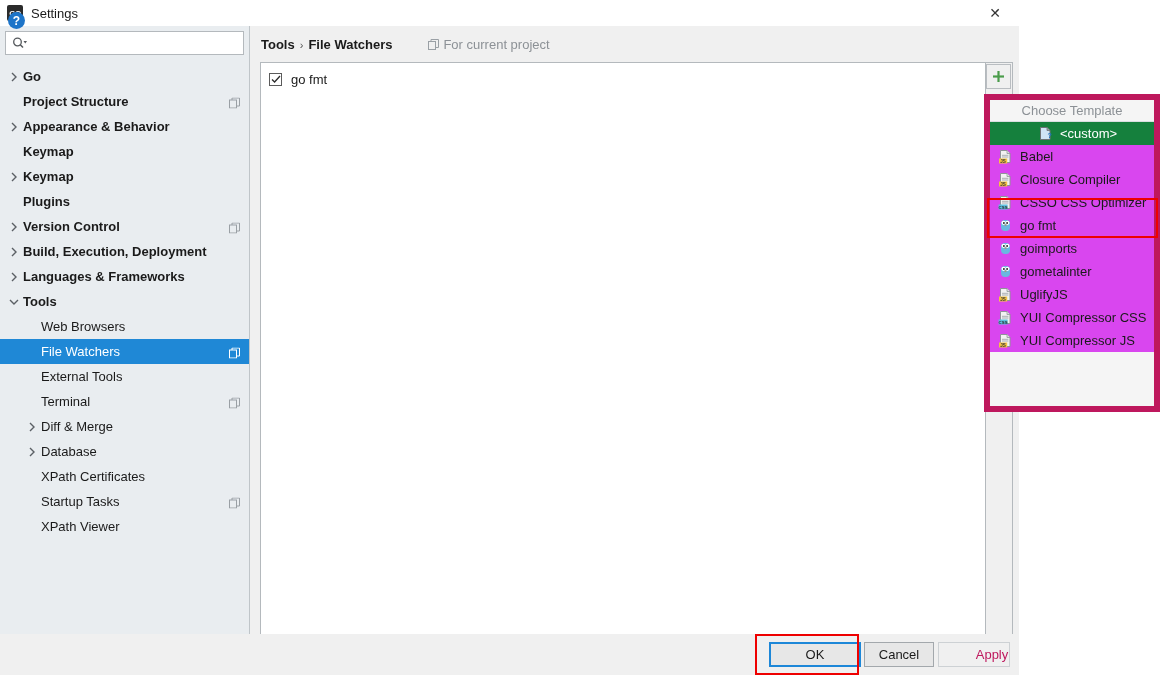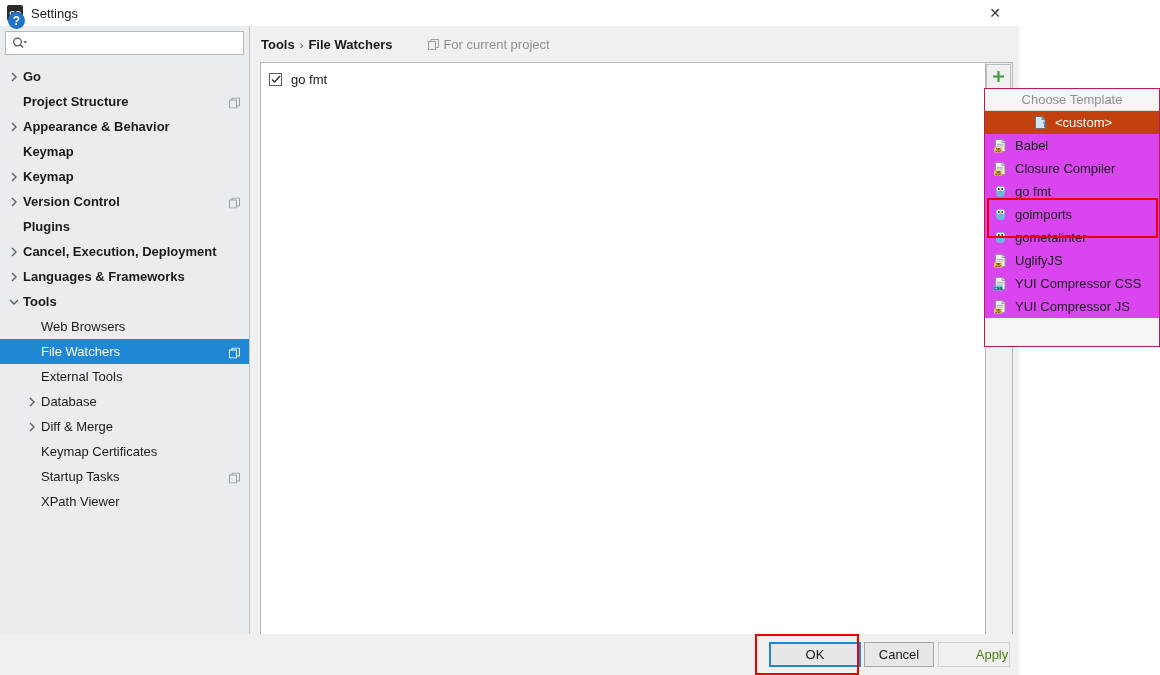--- a/index.html
+++ b/index.html
@@ -121,37 +121,37 @@
   
   #plus-btn {
     position: absolute; left: 986px; top: 64px; width: 25px; height: 25px;
     background: #f0f0f0; border: 1px solid #b9bdc1;
     display: flex; align-items: center; justify-content: center;
     cursor: pointer; z-index: 12;
   }
 
   
   #popup {
-    position: absolute; left: 984px; top: 88px; width: 176px; height: 259px;
+    position: absolute; left: 984px; top: 94px; width: 176px; height: 318px;
     background: #f5f5f5;
-    border: 1px solid #be185d;
+    border: 6px solid #be185d;
     z-index: 20;
     font-size: 13px;
   }
   #popup-header {
     height: 22px; display:flex; align-items:center; justify-content:center;
     color: #8c9196; background: #f5f5f5;
     border-bottom: 1px solid #dadde0;
   }
   .popup-item {
     height: 23px; display: flex; align-items: center; gap: 7px;
     padding-left: 8px; cursor: pointer; color: #1a1a1a;
     background: #d946ef;
   }
-  .popup-item.sel { background: #c2410c; color: #ffffff; padding-left: 48px; }
+  .popup-item.sel { background: #15803d; color: #ffffff; padding-left: 48px; }
   .popup-item .pi-label { white-space: nowrap; }
   .pic { width: 15px; height: 15px; flex: 0 0 15px; position: relative; }
 
   
   #bottombar {
     position: absolute; left: 0; top: 634px; width: 1019px; height: 41px;
     background: #f0f0f0;
   }
   #help-btn {
     position: absolute; left: 8px; top: 12px; width: 17px; height: 17px;
@@ -162,21 +162,21 @@
   }
   .dlg-btn {
     position: absolute; top: 642px; height: 25px;
     background: #e7e7e7; border: 1px solid #a3a8ac;
     font-size: 13px; font-family: "Liberation Sans", sans-serif;
     color: #1a1a1a; cursor: pointer;
     display: flex; align-items: center; justify-content: center;
   }
   #ok-btn { left: 769px; width: 92px; border: 2px solid #1d87d8; background:#e7e7e7; }
   #cancel-btn { left: 864px; width: 70px; text-align: right; }
-  #apply-btn { left: 938px; width: 72px; color: #4d7c0f; background:#f0f0f0; border-color:#cdd1d4; cursor: default; padding-left: 36px; }
+  #apply-btn { left: 938px; width: 72px; color: #be185d; background:#f0f0f0; border-color:#cdd1d4; cursor: default; padding-left: 36px; }
 
   
   .annot {
     position: absolute; border: 2px solid #ee0000; z-index: 40;
     pointer-events: none;
   }
   #annot-template { left: 987px; top: 198px; width: 171px; height: 40px; }
   #annot-ok { left: 755px; top: 634px; width: 104px; height: 41px; }
 </style>
 </head>
@@ -236,42 +236,42 @@
           </div>
           <div class="tree-row lvl0 bold">
             <span class="arrow">
               <svg width="8" height="10" viewBox="0 0 8 10">
                 <path d="M2 1 L6 5 L2 9" fill="none" stroke="currentColor" stroke-width="1.4"></path>
               </svg>
             </span>
             <span class="label">Keymap</span>
           </div>
           <div class="tree-row lvl0 bold">
+            <span class="arrow"></span>
+            <span class="label">Plugins</span>
+          </div>
+          <div class="tree-row lvl0 bold">
             <span class="arrow">
               <svg width="8" height="10" viewBox="0 0 8 10">
                 <path d="M2 1 L6 5 L2 9" fill="none" stroke="currentColor" stroke-width="1.4"></path>
               </svg>
             </span>
             <span class="label">Version Control</span>
             <span class="copy-badge"><svg width="11" height="11" viewBox="0 0 11 11">
                 <rect x="0.5" y="2.5" width="7" height="8" fill="none" stroke="#9aa0a5" stroke-width="1"></rect>
                 <path d="M3 2.5 V0.5 H10.5 V8.5 H7.5" fill="none" stroke="#9aa0a5" stroke-width="1"></path>
               </svg></span>
           </div>
           <div class="tree-row lvl0 bold">
-            <span class="arrow"></span>
-            <span class="label">Plugins</span>
-          </div>
-          <div class="tree-row lvl0 bold">
-            <span class="arrow">
-              <svg width="8" height="10" viewBox="0 0 8 10">
-                <path d="M2 1 L6 5 L2 9" fill="none" stroke="currentColor" stroke-width="1.4"></path>
-              </svg>
-            </span>
-            <span class="label">Cancel, Execution, Deployment</span>
+            <span class="arrow">
+              <svg width="8" height="10" viewBox="0 0 8 10">
+                <path d="M2 1 L6 5 L2 9" fill="none" stroke="currentColor" stroke-width="1.4"></path>
+              </svg>
+            </span>
+            <span class="label">Build, Execution, Deployment</span>
           </div>
           <div class="tree-row lvl0 bold">
             <span class="arrow">
               <svg width="8" height="10" viewBox="0 0 8 10">
                 <path d="M2 1 L6 5 L2 9" fill="none" stroke="currentColor" stroke-width="1.4"></path>
               </svg>
             </span>
             <span class="label">Languages &amp; Frameworks</span>
           </div>
           <div class="tree-row lvl0 bold">
@@ -292,38 +292,46 @@
             <span class="copy-badge"><svg width="11" height="11" viewBox="0 0 11 11">
                 <rect x="0.5" y="2.5" width="7" height="8" fill="none" stroke="#ffffff" stroke-width="1"></rect>
                 <path d="M3 2.5 V0.5 H10.5 V8.5 H7.5" fill="none" stroke="#ffffff" stroke-width="1"></path>
               </svg></span>
           </div>
           <div class="tree-row lvl1">
             <span class="arrow"></span>
             <span class="label">External Tools</span>
           </div>
           <div class="tree-row lvl1">
+            <span class="arrow"></span>
+            <span class="label">Terminal</span>
+            <span class="copy-badge"><svg width="11" height="11" viewBox="0 0 11 11">
+                <rect x="0.5" y="2.5" width="7" height="8" fill="none" stroke="#9aa0a5" stroke-width="1"></rect>
+                <path d="M3 2.5 V0.5 H10.5 V8.5 H7.5" fill="none" stroke="#9aa0a5" stroke-width="1"></path>
+              </svg></span>
+          </div>
+          <div class="tree-row lvl1">
+            <span class="arrow">
+              <svg width="8" height="10" viewBox="0 0 8 10">
+                <path d="M2 1 L6 5 L2 9" fill="none" stroke="currentColor" stroke-width="1.4"></path>
+              </svg>
+            </span>
+            <span class="label">Diff &amp; Merge</span>
+          </div>
+          <div class="tree-row lvl1">
             <span class="arrow">
               <svg width="8" height="10" viewBox="0 0 8 10">
                 <path d="M2 1 L6 5 L2 9" fill="none" stroke="currentColor" stroke-width="1.4"></path>
               </svg>
             </span>
             <span class="label">Database</span>
           </div>
           <div class="tree-row lvl1">
-            <span class="arrow">
-              <svg width="8" height="10" viewBox="0 0 8 10">
-                <path d="M2 1 L6 5 L2 9" fill="none" stroke="currentColor" stroke-width="1.4"></path>
-              </svg>
-            </span>
-            <span class="label">Diff &amp; Merge</span>
-          </div>
-          <div class="tree-row lvl1">
-            <span class="arrow"></span>
-            <span class="label">Keymap Certificates</span>
+            <span class="arrow"></span>
+            <span class="label">XPath Certificates</span>
           </div>
           <div class="tree-row lvl1">
             <span class="arrow"></span>
             <span class="label">Startup Tasks</span>
             <span class="copy-badge"><svg width="11" height="11" viewBox="0 0 11 11">
                 <rect x="0.5" y="2.5" width="7" height="8" fill="none" stroke="#9aa0a5" stroke-width="1"></rect>
                 <path d="M3 2.5 V0.5 H10.5 V8.5 H7.5" fill="none" stroke="#9aa0a5" stroke-width="1"></path>
               </svg></span>
           </div>
           <div class="tree-row lvl1">
@@ -404,20 +412,31 @@
               <path d="M9 1.5 V4.5 H12" fill="#dcdfe2" stroke="#8f9498" stroke-width="0.8"></path>
               <line x1="4" y1="6.3" x2="10.4" y2="6.3" stroke="#9aa0a5" stroke-width="0.8"></line>
               <line x1="4" y1="8" x2="10.4" y2="8" stroke="#9aa0a5" stroke-width="0.8"></line>
               <rect x="1" y="9.5" width="8.2" height="5" fill="#f5c342"></rect>
               <text x="5.1" y="13.6" font-size="4.6" font-family="Liberation Sans, sans-serif" font-weight="bold" fill="#3a3a3a" text-anchor="middle">JS</text>
             </svg></span>
           <span class="pi-label">Closure Compiler</span>
         </div>
         <div class="popup-item">
           <span class="pic"><svg width="15" height="15" viewBox="0 0 15 15">
+              <path d="M2.5 1.5 H9 L12 4.5 V13.5 H2.5 Z" fill="#f2f2f2" stroke="#8f9498" stroke-width="1"></path>
+              <path d="M9 1.5 V4.5 H12" fill="#dcdfe2" stroke="#8f9498" stroke-width="0.8"></path>
+              <line x1="4" y1="6.3" x2="10.4" y2="6.3" stroke="#9aa0a5" stroke-width="0.8"></line>
+              <line x1="4" y1="8" x2="10.4" y2="8" stroke="#9aa0a5" stroke-width="0.8"></line>
+              <rect x="0.6" y="9.5" width="9" height="5" fill="#5bc0de"></rect>
+              <text x="5.1" y="13.6" font-size="4.4" font-family="Liberation Sans, sans-serif" font-weight="bold" fill="#2b2b2b" text-anchor="middle">CSS</text>
+            </svg></span>
+          <span class="pi-label">CSSO CSS Optimizer</span>
+        </div>
+        <div class="popup-item">
+          <span class="pic"><svg width="15" height="15" viewBox="0 0 15 15">
               <rect x="3" y="2" width="9" height="11" rx="4" fill="#6ab8e0"></rect>
               <circle cx="5.6" cy="4.8" r="2.1" fill="#ffffff"></circle>
               <circle cx="9.4" cy="4.8" r="2.1" fill="#ffffff"></circle>
               <circle cx="5.9" cy="5" r="0.9" fill="#1a1a1a"></circle>
               <circle cx="9.1" cy="5" r="0.9" fill="#1a1a1a"></circle>
               <rect x="6.6" y="6.6" width="1.8" height="1" fill="#c9883a"></rect>
             </svg></span>
           <span class="pi-label">go fmt</span>
         </div>
         <div class="popup-item">

